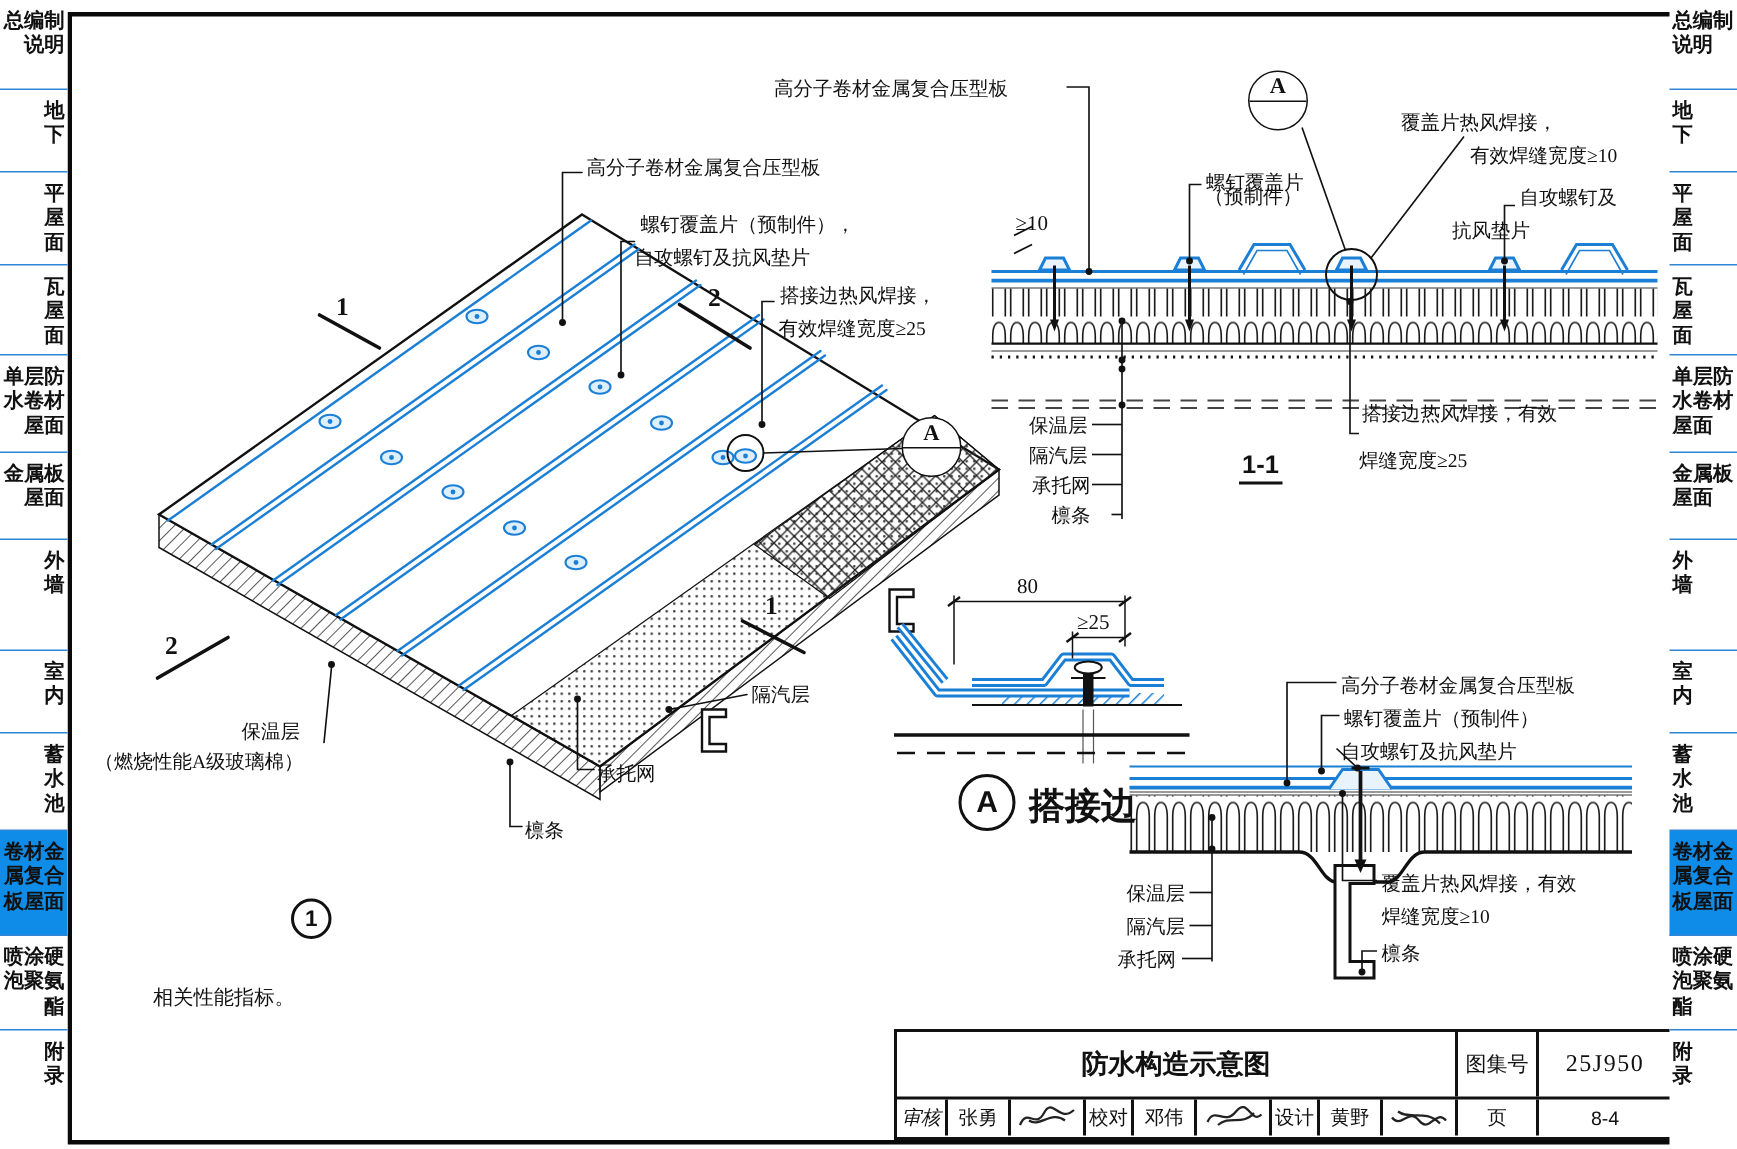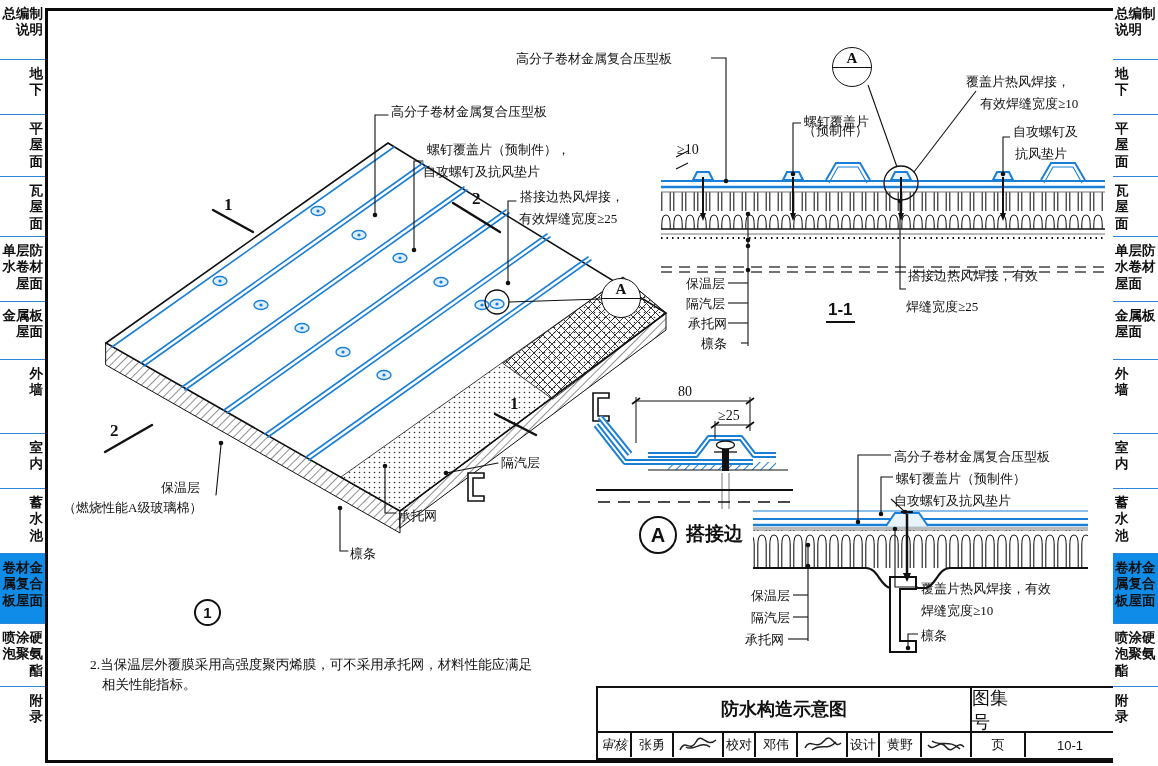--- a/index.html
+++ b/index.html
@@ -28,34 +28,34 @@
   .dim{position:absolute;font-family:"Liberation Serif",serif;font-size:14px;}
   .amarker{position:absolute;width:40px;height:40px;border:1.6px solid #111;border-radius:50%;
            background:#fff;box-sizing:border-box;}
   .amarker .top{height:19px;border-bottom:1.6px solid #111;text-align:center;
                 font-weight:bold;font-size:15px;font-family:"Liberation Serif",serif;line-height:20px;}
   .capcircle{position:absolute;border:2px solid #111;border-radius:50%;background:#fff;
              text-align:center;font-weight:bold;box-sizing:border-box;}
   .capcircle.small{width:27px;height:27px;font-size:15px;line-height:23px;}
   .capcircle.big{width:38px;height:38px;font-size:20px;line-height:34px;}
   .caption{position:absolute;font-weight:bold;font-size:17px;white-space:nowrap;}
-  .caption.big{font-size:19px;}
+  .caption.big{font-size:24px;}
   
   .notes{position:absolute;left:20px;top:644px;width:540px;
          font-family:"Liberation Serif",serif;font-size:13.5px;line-height:20px;}
   .notes div{white-space:nowrap;}
   
   .tb{position:absolute;left:548px;top:675px;width:520px;height:74px;
       border:2.5px solid #111;box-sizing:border-box;background:#fff;}
   .tb-row1{display:flex;height:45px;border-bottom:2px solid #111;box-sizing:border-box;}
   .tb-title{width:372px;display:flex;flex-direction:column;justify-content:center;
             align-items:center;font-weight:bold;font-size:18px;line-height:1.2;}
   .tb-cell{box-sizing:border-box;border-left:2px solid #111;display:flex;
            align-items:center;justify-content:center;}
-  .tb-atlas-label{width:54px;font-size:18px;}
+  .tb-atlas-label{width:54px;font-size:14px;}
   .tb-atlas-no{flex:1;font-family:"Liberation Serif",serif;font-size:16px;letter-spacing:1px;}
   .tb-row2{display:flex;height:24px;}
   .tb-row2 .tb-cell{font-size:13px;height:100%;}
   .tb-row2 .tb-cell:first-child{border-left:none;font-style:italic;}
   .sigcell svg{display:block;}
 </style>
 </head>
 <body>
 
 <div class="page">
@@ -393,26 +393,26 @@
     <div class="lbl" style="left:302px;top:535px">檩条</div>
     <div class="amarker" style="left:553px;top:267px">
       <div class="top">A</div>
     </div>
     <div class="capcircle small" style="left:146px;top:588px">1</div>
 
     <div class="lbl" style="left:468px;top:40px">高分子卷材金属复合压型板</div>
     <div class="amarker" style="left:784px;top:36px">
       <div class="top">A</div>
     </div>
-    <div class="lbl" style="left:918px;top:63px">覆盖片热风焊接，</div>
+    <div class="lbl" style="left:886px;top:63px">覆盖片热风焊接，</div>
     <div class="lbl" style="left:932px;top:85px">有效焊缝宽度≥10</div>
     <div class="lbl" style="left:756px;top:103px">螺钉覆盖片</div>
     <div class="lbl" style="left:755px;top:112px">（预制件）</div>
     <div class="lbl" style="left:965px;top:113px">自攻螺钉及</div>
-    <div class="lbl" style="left:967px;top:135px">抗风垫片</div>
+    <div class="lbl" style="left:920px;top:135px">抗风垫片</div>
     <div class="dim" style="left:629px;top:131px">≥10</div>
     <div class="lbl" style="left:638px;top:265px">保温层</div>
     <div class="lbl" style="left:638px;top:285px">隔汽层</div>
     <div class="lbl" style="left:640px;top:305px">承托网</div>
     <div class="lbl" style="left:653px;top:325px">檩条</div>
     <div class="sec-title" style="left:778px;top:289px">1-1</div>
     <div class="lbl" style="left:860px;top:257px">搭接边热风焊接，有效</div>
     <div class="lbl" style="left:858px;top:288px">焊缝宽度≥25</div>
 
     <div class="dim" style="left:630px;top:373px">80</div>
@@ -425,30 +425,30 @@
     <div class="lbl" style="left:846px;top:482px">自攻螺钉及抗风垫片</div>
     <div class="lbl" style="left:703px;top:577px">保温层</div>
     <div class="lbl" style="left:703px;top:599px">隔汽层</div>
     <div class="lbl" style="left:697px;top:621px">承托网</div>
     <div class="lbl" style="left:873px;top:570px">覆盖片热风焊接，有效</div>
     <div class="lbl" style="left:873px;top:592px">焊缝宽度≥10</div>
     <div class="lbl" style="left:873px;top:617px">檩条</div>
     <div class="sec-title" style="left:795px;top:680px">2-2</div>
 
     <div class="notes">
-      <div style="padding-left:22px">2.当保温层外覆膜采用高强度聚丙烯膜，可不采用承托网，材料性能应满足</div>
       <div style="padding-left:34px">相关性能指标。</div>
     </div>
 
     <div class="tb">
       <div class="tb-row1">
         <div class="tb-title">
           <div>防水构造示意图</div>
         </div>
         <div class="tb-cell tb-atlas-label">图集号</div>
+        <div class="tb-cell tb-atlas-no">25J950</div>
       </div>
       <div class="tb-row2">
         <div class="tb-cell" style="width:32px">审核</div>
         <div class="tb-cell" style="width:42px">张勇</div>
         <div class="tb-cell sigcell" style="width:50px">
           <svg width="44" height="20" viewBox="0 0 44 20">
             <path d="M4,15 C9,3 14,18 20,7 S30,14 40,5 M10,12 C17,17 25,5 34,12" fill="none" stroke="#222" stroke-width="1.5"></path>
           </svg>
         </div>
         <div class="tb-cell" style="width:32px">校对</div>
@@ -459,18 +459,18 @@
           </svg>
         </div>
         <div class="tb-cell" style="width:32px">设计</div>
         <div class="tb-cell" style="width:42px">黄野</div>
         <div class="tb-cell sigcell" style="width:50px">
           <svg width="44" height="20" viewBox="0 0 44 20">
             <path d="M4,10 C10,18 15,3 22,12 S33,4 40,12 M8,6 C16,12 26,4 36,14" fill="none" stroke="#222" stroke-width="1.5"></path>
           </svg>
         </div>
         <div class="tb-cell" style="width:54px">页</div>
-        <div class="tb-cell" style="flex:1">10-1</div>
+        <div class="tb-cell" style="flex:1">8-4</div>
       </div>
     </div>
 
   </div>
 </div>
 
 </body></html>

